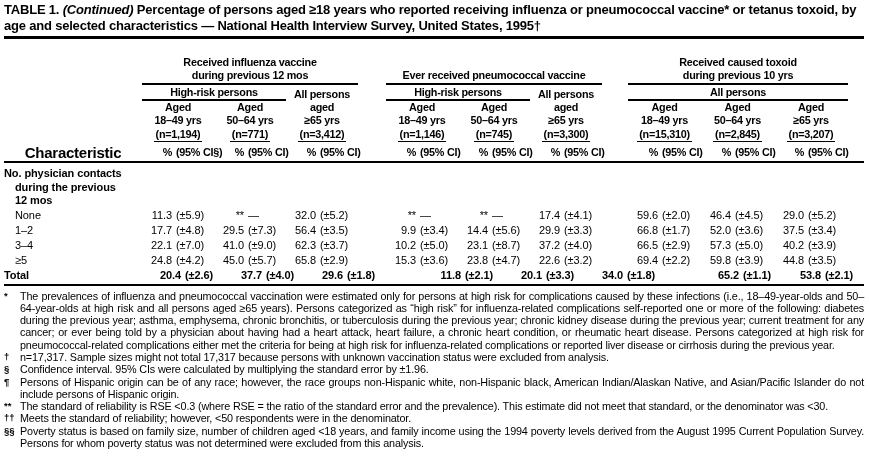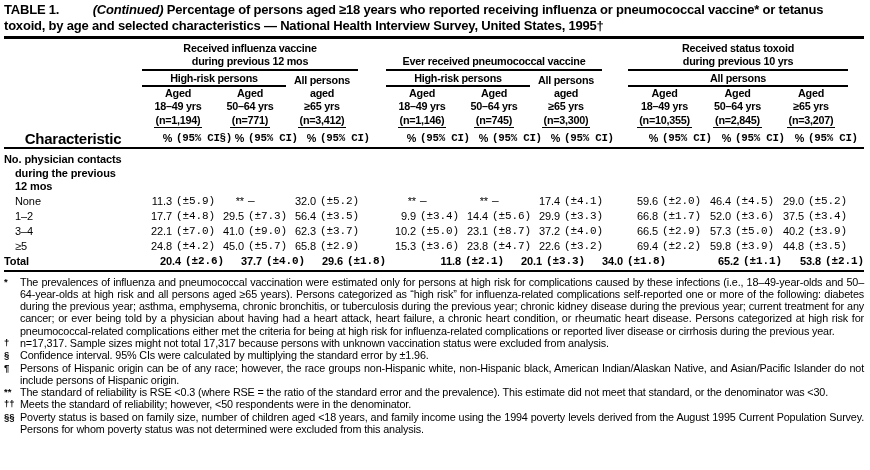--- a/index.html
+++ b/index.html
@@ -4,51 +4,51 @@
 <style>
   html,body{margin:0;padding:0;}
   body{
     width:870px;height:470px;overflow:hidden;background:#ffffff;color:#000000;
     font-family:"Liberation Sans",sans-serif;
   }
   .page{width:870px;height:470px;box-sizing:border-box;padding:2px 6px 0 4px;}
 
   
   .title{font-size:13px;font-weight:bold;line-height:16px;letter-spacing:-0.2px;}
-  .title .cont{font-style:italic;margin-left:30px;}
+  .title .cont{font-style:italic;}
   .title-rule{border-top:3px solid #000;margin-top:2px;}
 
   
   .grid{
     display:grid;
     grid-template-columns:138px 72px 72px 72px 28px 72px 72px 72px 26px 73px 73px 74px;
     align-items:end;
   }
   .k0{grid-column:2}.k1{grid-column:3}.k2{grid-column:4}
   .k3{grid-column:6}.k4{grid-column:7}.k5{grid-column:8}
   .k6{grid-column:10}.k7{grid-column:11}.k8{grid-column:12}
   .sp-inf{grid-column:2/span 3}.sp-pne{grid-column:6/span 3}.sp-tet{grid-column:10/span 3}
   .sp-inf-hr{grid-column:2/span 2}.sp-pne-hr{grid-column:6/span 2}
 
   
-  .thead{font-weight:bold;font-size:10.8px;letter-spacing:-0.25px;border-bottom:2px solid #000;padding-bottom:1px;margin-top:3px;}
+  .thead{font-weight:bold;font-size:10.8px;letter-spacing:-0.25px;border-bottom:2px solid #000;padding-bottom:1px;margin-top:17px;}
   .hc{text-align:center;white-space:nowrap;}
   .h-line{height:13px;line-height:13px;}
   .h-gt2 .hc{border-bottom:2px solid #000;height:14px;line-height:13px;}
   .h-sub{height:16px;line-height:14px;}
   .h-sub .rule{border-bottom:2px solid #000;}
   .h-n{height:15px;line-height:14px;}
   .h-n .nspan{display:inline-block;border-bottom:1.5px solid #000;padding:0 2px;}
   .h-pct{height:18px;line-height:15px;}
   .char-label{grid-column:1;text-align:center;font-size:15px;}
 
   
   .cell{display:flex;white-space:nowrap;}
   .cell .v{flex:0 0 30px;text-align:right;}
-  .cell .ci{flex:1;text-align:left;padding-left:4px;font-family:Liberation Mono, monospace;}
+  .cell .ci{flex:1;text-align:left;padding-left:4px;}
 
   
   .tbody{font-size:11px;letter-spacing:-0.1px;}
   .section{font-weight:bold;line-height:13.5px;margin-top:4px;}
   .section .ind{padding-left:11px;}
   .brow{height:15px;line-height:15px;}
   .rlabel{grid-column:1;}
   .rlabel.indent{padding-left:11px;}
   .brow.bold{font-weight:bold;gap:9px;}
   .bottom-rule{border-top:2.5px solid #000;margin-top:1px;}
@@ -69,21 +69,21 @@
     <span class="cont">(Continued)</span>
     <span>Percentage of persons aged ≥18 years who reported receiving influenza or pneumococcal vaccine* or tetanus toxoid, by age and selected characteristics — National Health Interview Survey, United States, 1995†</span>
   </div>
   <div class="title-rule"></div>
 
   <div class="thead">
 
     <div class="grid h-line">
       <div class="hc sp-inf">Received influenza vaccine</div>
       <div class="hc sp-pne"></div>
-      <div class="hc sp-tet">Received status toxoid</div>
+      <div class="hc sp-tet">Received caused toxoid</div>
     </div>
 
     <div class="grid h-gt2">
       <div class="hc sp-inf">during previous 12 mos</div>
       <div class="hc sp-pne">Ever received pneumococcal vaccine</div>
       <div class="hc sp-tet">during previous 10 yrs</div>
     </div>
 
     <div class="grid h-sub">
       <div class="hc sp-inf-hr rule">High-risk persons</div>
@@ -117,21 +117,21 @@
       <div class="hc k8">≥65 yrs</div>
     </div>
 
     <div class="grid h-n">
       <div class="hc k0"><span class="nspan">(n=1,194)</span></div>
       <div class="hc k1"><span class="nspan">(n=771)</span></div>
       <div class="hc k2"><span class="nspan">(n=3,412)</span></div>
       <div class="hc k3"><span class="nspan">(n=1,146)</span></div>
       <div class="hc k4"><span class="nspan">(n=745)</span></div>
       <div class="hc k5"><span class="nspan">(n=3,300)</span></div>
-      <div class="hc k6"><span class="nspan">(n=10,355)</span></div>
+      <div class="hc k6"><span class="nspan">(n=15,310)</span></div>
       <div class="hc k7"><span class="nspan">(n=2,845)</span></div>
       <div class="hc k8"><span class="nspan">(n=3,207)</span></div>
     </div>
 
     <div class="grid h-pct">
       <div class="char-label">Characteristic</div>
       <div class="cell k0">
           <span class="v">%</span>
           <span class="ci">(95% CI§)</span>
         </div>

